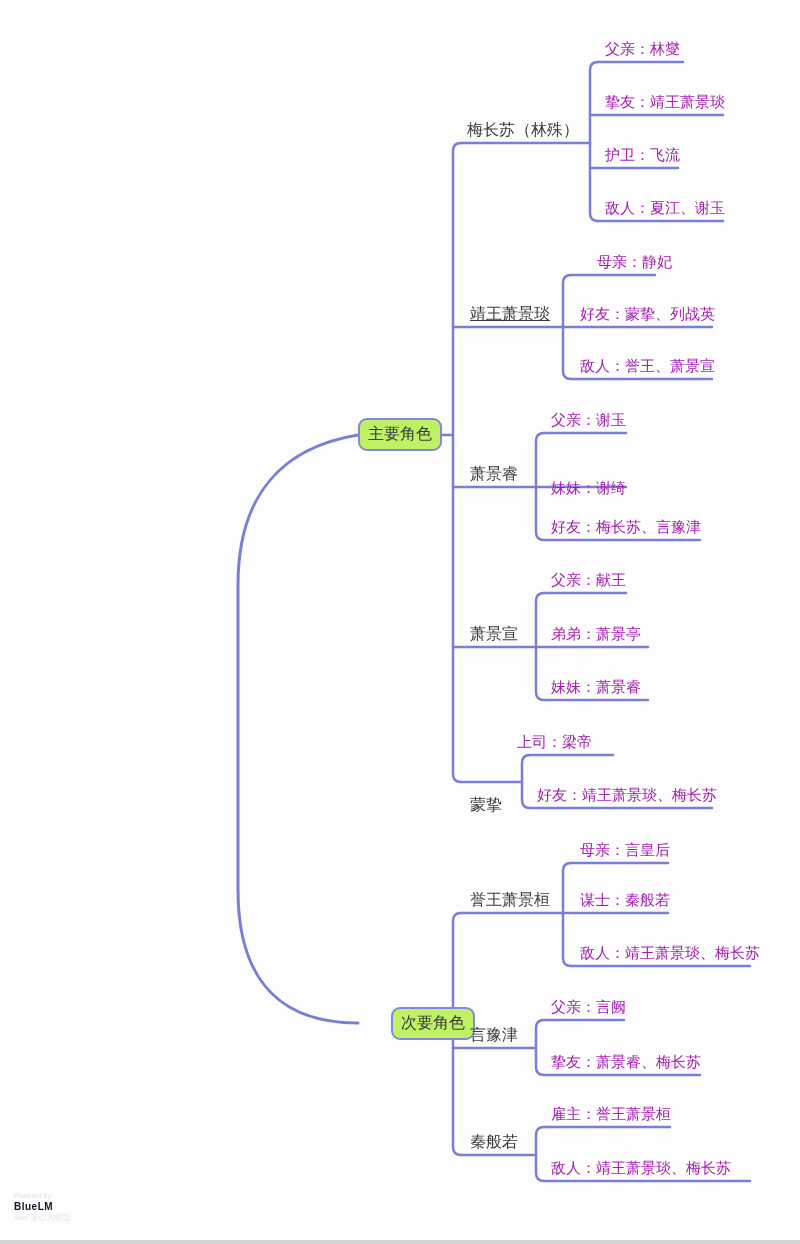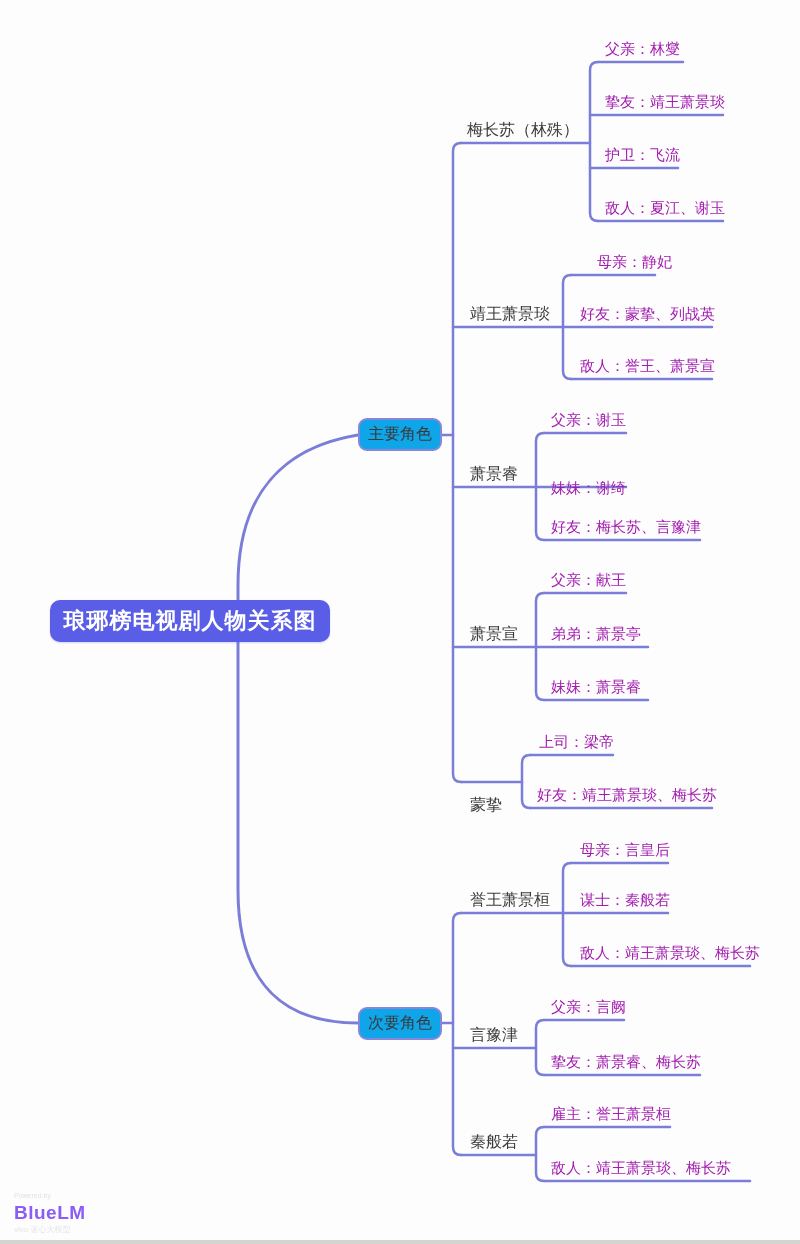--- a/index.html
+++ b/index.html
@@ -17,31 +17,31 @@
   .node,.label{position:absolute;z-index:2;}
   .root-node{
     left:50px;top:600px;width:280px;height:42px;
     border-radius:10px;
     display:flex;align-items:center;justify-content:center;
     font-size:22px;font-weight:bold;letter-spacing:1px;
     box-shadow:0 1px 2px rgba(90,94,230,.25);
   }
   .branch-node{
     width:84px;height:33px;box-sizing:border-box;
-    border-radius:9px;background:#0ea5e9;
+    border-radius:9px;background:#bef264;
     display:flex;align-items:center;justify-content:center;
     font-size:16px;color:#3a3a3a;
   }
   .branch-0{left:358px;top:418px;}
   .branch-1{left:358px;top:1007px;}
   .char-label{font-size:16px;color:#3b3b3b;white-space:nowrap;line-height:17px;}
   .leaf-label{font-size:15px;color:#a21caf;white-space:nowrap;line-height:16px;}
   .watermark{left:14px;top:1192px;z-index:2;line-height:1.25;user-select:none;}
   .wm1{font-size:7px;color:#e2e2e2;}
-  .wm2{font-size:19px;font-weight:bold;color:#8b5cf6;letter-spacing:.5px;}
+  .wm2{font-size:10px;font-weight:bold;color:#0f172a;letter-spacing:.5px;}
   .wm3{font-size:8px;color:#e5e5e5;}
   .bottom-strip{position:absolute;left:0;bottom:0;width:800px;height:4px;background:#d4d4d1;z-index:3;}
 </style>
 </head>
 <body>
 
 <div class="canvas">
 
   <svg width="800" height="1244" id="lines">
       <path d="M 358 435 C 285 447 238 492 238 585 L 238 890 C 238 985 285 1023 358 1023" fill="none" stroke="#7b7ed8" stroke-width="3" stroke-linecap="round"></path>
@@ -82,46 +82,45 @@
       <path d="M 453 1048 L 536 1048" fill="none" stroke="#7b7ed8" stroke-width="2.5" stroke-linecap="round"></path>
       <path d="M 544 1020 Q 536 1020 536 1028 L 536 1067 Q 536 1075 544 1075" fill="none" stroke="#7b7ed8" stroke-width="2.5" stroke-linecap="round"></path>
       <path d="M 544 1020 L 624 1020" fill="none" stroke="#7b7ed8" stroke-width="2.5" stroke-linecap="round"></path>
       <path d="M 544 1075 L 700 1075" fill="none" stroke="#7b7ed8" stroke-width="2.5" stroke-linecap="round"></path>
       <path d="M 461 1155 L 536 1155" fill="none" stroke="#7b7ed8" stroke-width="2.5" stroke-linecap="round"></path>
       <path d="M 544 1127 Q 536 1127 536 1135 L 536 1173 Q 536 1181 544 1181" fill="none" stroke="#7b7ed8" stroke-width="2.5" stroke-linecap="round"></path>
       <path d="M 544 1127 L 670 1127" fill="none" stroke="#7b7ed8" stroke-width="2.5" stroke-linecap="round"></path>
       <path d="M 544 1181 L 750 1181" fill="none" stroke="#7b7ed8" stroke-width="2.5" stroke-linecap="round"></path>
     </svg>
 
-  <div class="node root-node" id="root-node" style="background: rgb(90, 94, 230); color: rgb(255, 255, 255);">琅琊榜电视剧人物关系图</div>
 
   <div class="node branch-node branch-0" style="border: 2px solid rgb(132, 135, 220);">主要角色</div>
 
-  <div class="node branch-node branch-1" style="border: 2px solid rgb(132, 135, 220);">次要角色</div>
+  <div class="node branch-node branch-1" style="border: 2px solid rgb(132, 135, 220); margin-left: 33px;">次要角色</div>
 
   <div id="tree-labels">
       <div class="label char-label" style="left: 467px; top: 121px;">梅长苏（林殊）</div>
       <div class="label leaf-label" style="left: 605px; top: 41px;">父亲：林燮</div>
       <div class="label leaf-label" style="left: 605px; top: 94px;">挚友：靖王萧景琰</div>
       <div class="label leaf-label" style="left: 605px; top: 147px;">护卫：飞流</div>
       <div class="label leaf-label" style="left: 605px; top: 200px;">敌人：夏江、谢玉</div>
-      <div class="label char-label" style="left: 470px; top: 305px;">靖王萧景琰</div>
+      <div class="label char-label" style="left: 470px; top: 305px; text-decoration: underline;">靖王萧景琰</div>
       <div class="label leaf-label" style="left: 580px; top: 254px; margin-left: 17px;">母亲：静妃</div>
       <div class="label leaf-label" style="left: 580px; top: 306px;">好友：蒙挚、列战英</div>
       <div class="label leaf-label" style="left: 580px; top: 358px;">敌人：誉王、萧景宣</div>
       <div class="label char-label" style="left: 470px; top: 465px;">萧景睿</div>
       <div class="label leaf-label" style="left: 551px; top: 412px;">父亲：谢玉</div>
       <div class="label leaf-label" style="left: 551px; top: 480px;">妹妹：谢绮</div>
       <div class="label leaf-label" style="left: 551px; top: 519px;">好友：梅长苏、言豫津</div>
       <div class="label char-label" style="left: 470px; top: 625px;">萧景宣</div>
       <div class="label leaf-label" style="left: 551px; top: 572px;">父亲：献王</div>
       <div class="label leaf-label" style="left: 551px; top: 626px;">弟弟：萧景亭</div>
       <div class="label leaf-label" style="left: 551px; top: 679px;">妹妹：萧景睿</div>
       <div class="label char-label" style="left: 470px; top: 796px;">蒙挚</div>
-      <div class="label leaf-label" style="left: 539px; top: 734px; text-align: center;">上司：梁帝</div>
+      <div class="label leaf-label" style="left: 517px; top: 734px; text-align: center;">上司：梁帝</div>
       <div class="label leaf-label" style="left: 537px; top: 787px;">好友：靖王萧景琰、梅长苏</div>
       <div class="label char-label" style="left: 470px; top: 891px;">誉王萧景桓</div>
       <div class="label leaf-label" style="left: 580px; top: 842px;">母亲：言皇后</div>
       <div class="label leaf-label" style="left: 580px; top: 892px;">谋士：秦般若</div>
       <div class="label leaf-label" style="left: 580px; top: 945px;">敌人：靖王萧景琰、梅长苏</div>
       <div class="label char-label" style="left: 470px; top: 1026px;">言豫津</div>
       <div class="label leaf-label" style="left: 551px; top: 999px;">父亲：言阙</div>
       <div class="label leaf-label" style="left: 551px; top: 1054px; text-align: center;">挚友：萧景睿、梅长苏</div>
       <div class="label char-label" style="left: 470px; top: 1133px;">秦般若</div>
       <div class="label leaf-label" style="left: 551px; top: 1106px;">雇主：誉王萧景桓</div>

